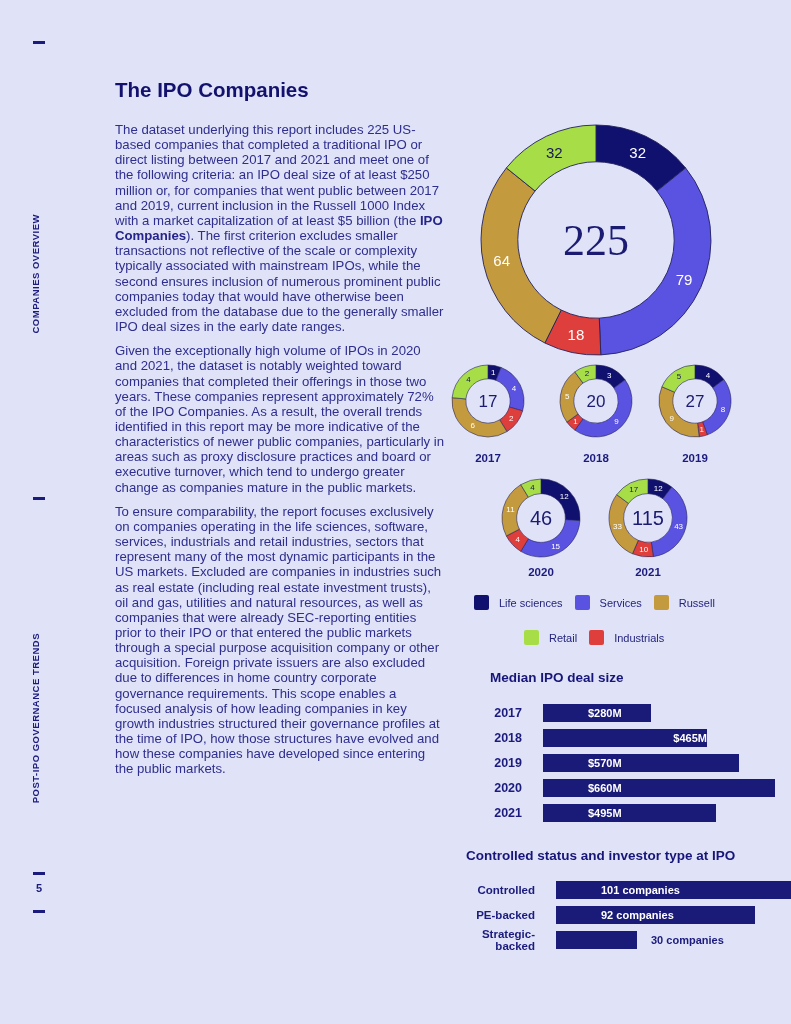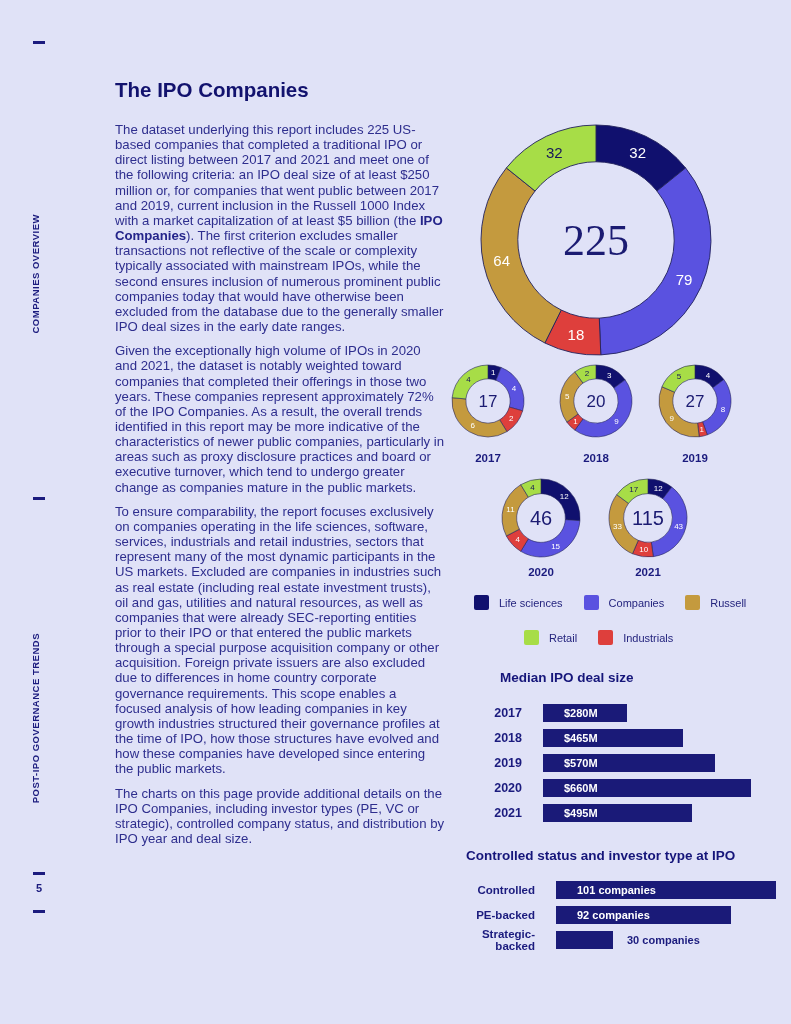--- a/index.html
+++ b/index.html
@@ -15,31 +15,31 @@
   .body-col p{margin:0 4px 9px 0;}
   .body-col strong{font-weight:bold;color:#24248a;}
   .donut{position:absolute;}
   .seg-label{font-size:15px;}
   .donut-small .seg-label,.donut-mid .seg-label{font-size:8px;}
   .center-label{fill:#1b1b72;}
   .donut-big .center-label{font-family:"Liberation Serif",serif;font-size:44px;}
   .donut-small .center-label{font-size:17px;}
   .donut-mid .center-label{font-size:20px;}
   .donut-caption{position:absolute;text-align:center;font-weight:bold;font-size:11.5px;color:#1b1b7e;}
-  .legend-row{position:absolute;display:flex;align-items:center;gap:9px;}
+  .legend-row{position:absolute;display:flex;align-items:center;}
   .legend-item{display:flex;align-items:center;margin-right:12px;}
   .legend-swatch{width:15px;height:15px;border-radius:2px;margin-right:10px;flex:0 0 auto;}
   .legend-label{font-size:11px;color:#24247e;}
   .chart-heading{position:absolute;margin:0;font-size:13.5px;font-weight:bold;color:#15157a;}
   .barchart{position:absolute;}
   .bar-row{display:flex;align-items:center;height:17.5px;margin-bottom:7.5px;}
   .bar-cat{text-align:right;font-weight:bold;color:#1b1b7e;margin-right:21px;flex:0 0 auto;}
   .bc-median .bar-cat{width:55px;font-size:12.5px;}
   .bc-controlled .bar-cat{width:85px;font-size:11.5px;}
-  .bar-fill{height:17.5px;background:#1a1a78;display:flex;align-items:center;flex:0 0 auto;}
+  .bar-fill{height:17.5px;background:#1a1a78;display:flex;align-items:center;flex:0 0 auto;padding-left:24px;}
   .bar-value-inside{color:#ffffff;font-size:11px;font-weight:bold;padding-left:21px;white-space:nowrap;}
   .bar-value-outside{color:#1b1b7e;font-size:11px;font-weight:bold;margin-left:14px;white-space:nowrap;}
 </style>
 </head>
 <body>
 
 <div class="page">
 
   <div class="dash" style="left:33px;top:41px;"></div>
   <div class="vlabel" style="left:30px;top:214px;">COMPANIES OVERVIEW</div>
@@ -47,21 +47,20 @@
   <div class="vlabel" style="left:30px;top:633px;">POST-IPO GOVERNANCE TRENDS</div>
   <div class="dash" style="left:33px;top:872px;"></div>
   <div class="page-num" style="left:36px;top:882px;">5</div>
   <div class="dash" style="left:33px;top:910px;"></div>
 
   <h1 class="title">The IPO Companies</h1>
   <div class="body-col">
     <p><span>The dataset underlying this report includes 225 US-based companies that completed a traditional IPO or direct listing between 2017 and 2021 and meet one of the following criteria: an IPO deal size of at least $250 million or, for companies that went public between 2017 and 2019, current inclusion in the Russell 1000 Index with a market capitalization of at least $5 billion (the </span><strong>IPO Companies</strong><span>). The first criterion excludes smaller transactions not reflective of the scale or complexity typically associated with mainstream IPOs, while the second ensures inclusion of numerous prominent public companies today that would have otherwise been excluded from the database due to the generally smaller IPO deal sizes in the early date ranges.</span></p>
     <p>Given the exceptionally high volume of IPOs in 2020 and 2021, the dataset is notably weighted toward companies that completed their offerings in those two years. These companies represent approximately 72% of the IPO Companies. As a result, the overall trends identified in this report may be more indicative of the characteristics of newer public companies, particularly in areas such as proxy disclosure practices and board or executive turnover, which tend to undergo greater change as companies mature in the public markets.</p>
     <p>To ensure comparability, the report focuses exclusively on companies operating in the life sciences, software, services, industrials and retail industries, sectors that represent many of the most dynamic participants in the US markets. Excluded are companies in industries such as real estate (including real estate investment trusts), oil and gas, utilities and natural resources, as well as companies that were already SEC-reporting entities prior to their IPO or that entered the public markets through a special purpose acquisition company or other acquisition. Foreign private issuers are also excluded due to differences in home country corporate governance requirements. This scope enables a focused analysis of how leading companies in key growth industries structured their governance profiles at the time of IPO, how those structures have evolved and how these companies have developed since entering the public markets.</p>
-    <p>The charts on this page provide additional details on the IPO Companies, including investor types (PE, VC or strategic), controlled company status, and distribution by IPO year and deal size.</p>
   </div>
 
   <svg class="donut donut-big" viewBox="0 0 232 232" style="left:480px;top:124px;width:232px;height:232px;">
       <path d="M116.00 1.00A115 115 0 0 1 205.62 43.94L176.94 67.00A78.2 78.2 0 0 0 116.00 37.80Z" fill="#10106e" stroke="#23235c" stroke-width="0.9"></path>
       <text x="157.7" y="28.9" text-anchor="middle" dominant-baseline="central" class="seg-label" fill="#ffffff">32</text>
       <path d="M205.62 43.94A115 115 0 0 1 120.82 230.90L119.27 194.13A78.2 78.2 0 0 0 176.94 67.00Z" fill="#5a52e0" stroke="#23235c" stroke-width="0.9"></path>
       <text x="204.0" y="155.9" text-anchor="middle" dominant-baseline="central" class="seg-label" fill="#ffffff">79</text>
       <path d="M120.82 230.90A115 115 0 0 1 64.87 219.01L81.23 186.04A78.2 78.2 0 0 0 119.27 194.13Z" fill="#de3f3c" stroke="#23235c" stroke-width="0.9"></path>
       <text x="95.9" y="210.5" text-anchor="middle" dominant-baseline="central" class="seg-label" fill="#ffffff">18</text>
       <path d="M64.87 219.01A115 115 0 0 1 26.38 43.94L55.06 67.00A78.2 78.2 0 0 0 81.23 186.04Z" fill="#c49a3e" stroke="#23235c" stroke-width="0.9"></path>
@@ -143,49 +142,49 @@
   <div class="donut-caption" style="left:501px;top:566px;width:80px;">2020</div>
   <div class="donut-caption" style="left:608px;top:566px;width:80px;">2021</div>
 
   <div class="legend-row" style="left:474px;top:595px;">
       <div class="legend-item">
         <span class="legend-swatch" style="background: rgb(16, 16, 110);"></span>
         <span class="legend-label">Life sciences</span>
       </div>
       <div class="legend-item">
         <span class="legend-swatch" style="background: rgb(90, 82, 224);"></span>
-        <span class="legend-label">Companies</span>
+        <span class="legend-label">Services</span>
       </div>
       <div class="legend-item">
         <span class="legend-swatch" style="background: rgb(196, 154, 62);"></span>
         <span class="legend-label">Russell</span>
       </div>
     </div>
   <div class="legend-row" style="left:524px;top:630px;justify-content:flex-end;">
       <div class="legend-item">
         <span class="legend-swatch" style="background: rgb(167, 221, 71);"></span>
         <span class="legend-label">Retail</span>
       </div>
       <div class="legend-item">
         <span class="legend-swatch" style="background: rgb(222, 63, 60);"></span>
         <span class="legend-label">Industrials</span>
       </div>
     </div>
 
-  <h2 class="chart-heading" style="left:459px;top:670px;padding-left:41px;">Median IPO deal size</h2>
+  <h2 class="chart-heading" style="left:449px;top:670px;padding-left:41px;">Median IPO deal size</h2>
   <div class="barchart bc-median" style="left:467px;top:704px;">
       <div class="bar-row">
         <div class="bar-cat">2017</div>
         <div class="bar-fill" style="width: 84px;">
           <span class="bar-value-inside">$280M</span>
         </div>
       </div>
       <div class="bar-row">
         <div class="bar-cat">2018</div>
-        <div class="bar-fill" style="width: 140px;">
+        <div class="bar-fill" style="width: 140px; justify-content: flex-end;">
           <span class="bar-value-inside">$465M</span>
         </div>
       </div>
       <div class="bar-row">
         <div class="bar-cat">2019</div>
         <div class="bar-fill" style="width: 172px;">
           <span class="bar-value-inside">$570M</span>
         </div>
       </div>
       <div class="bar-row">

